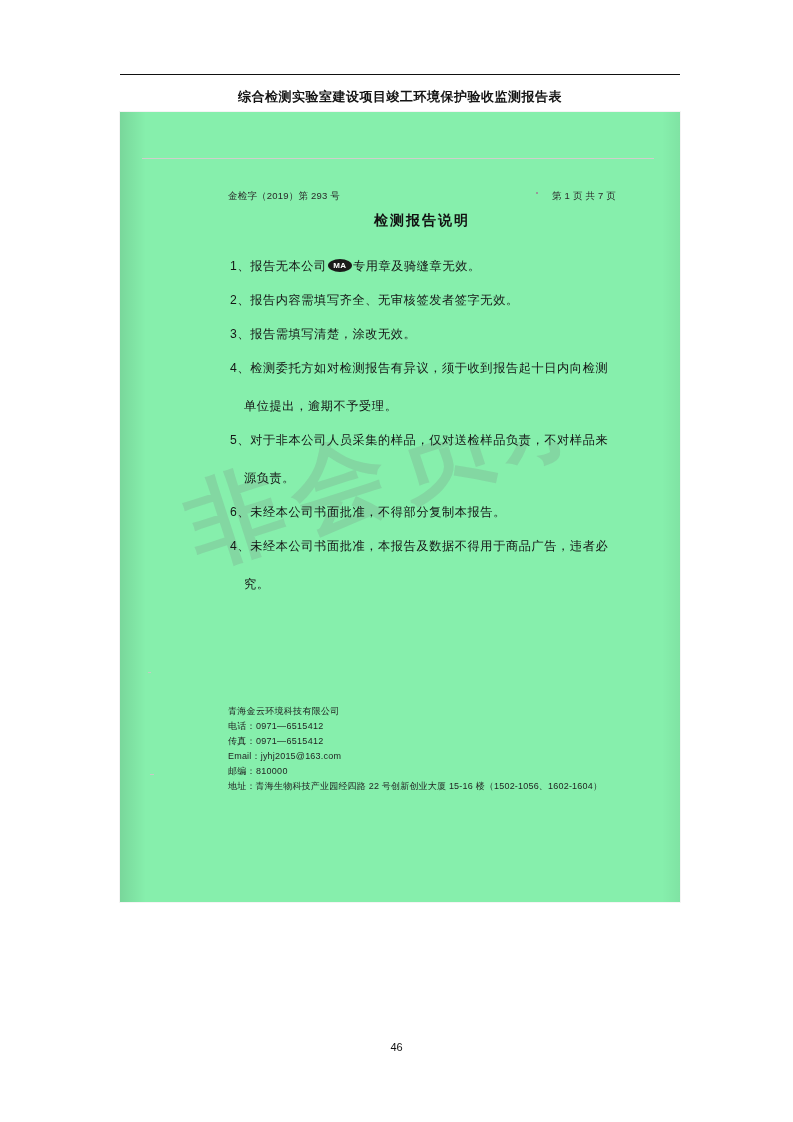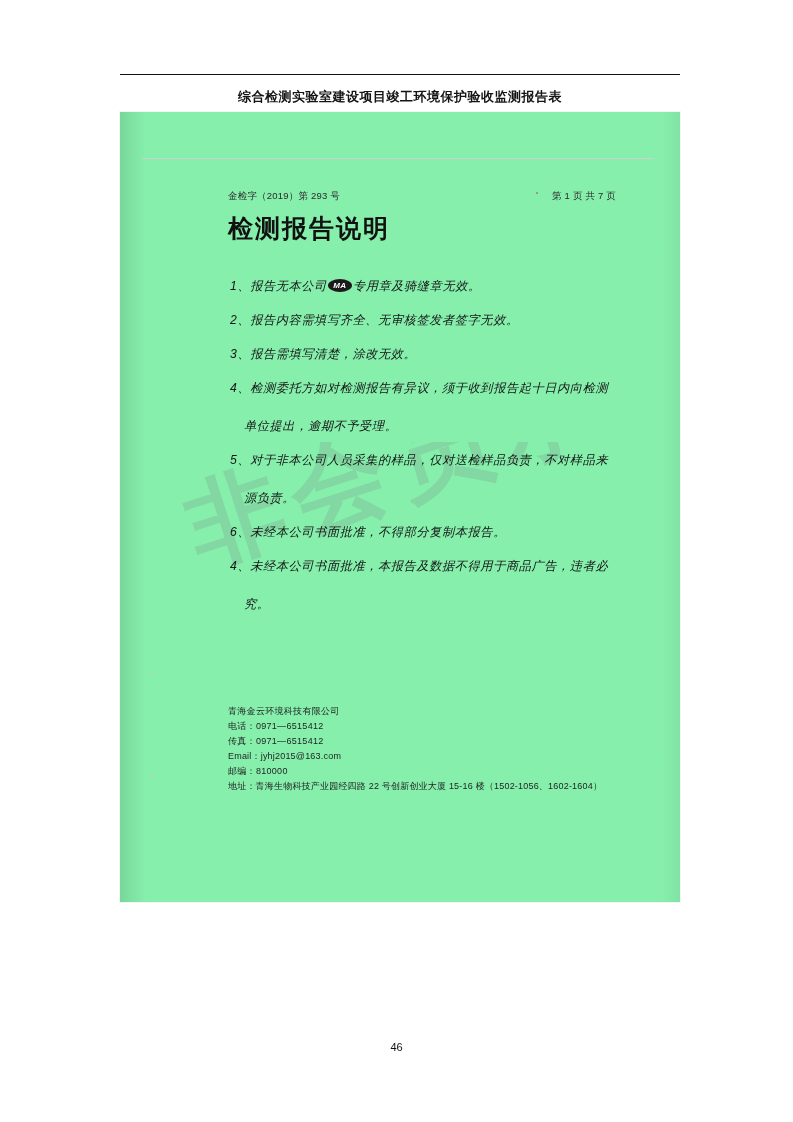--- a/index.html
+++ b/index.html
@@ -95,34 +95,34 @@
   }
   .meta-left { white-space: nowrap; }
   .meta-right { white-space: nowrap; }
 
   
   .doc-title {
     position: absolute;
     left: 108px;
     top: 100px;
     width: 388px;
+    text-align: center;
     font-family: "DejaVu Serif", serif;
-    font-size: 25px;
+    font-size: 14px;
     font-weight: 700;
     letter-spacing: 2px;
     color: #111;
   }
 
   
   .clauses {
     position: absolute;
     left: 110px;
-    top: 159px;
+    top: 139px;
     width: 392px;
-    font-style: italic;
   }
   .clause {
     font-size: 12.2px;
     line-height: 30px;
     color: #151515;
     letter-spacing: 0.6px;
     margin-bottom: 4px;
     position: relative;
   }
   .clause .cont {

